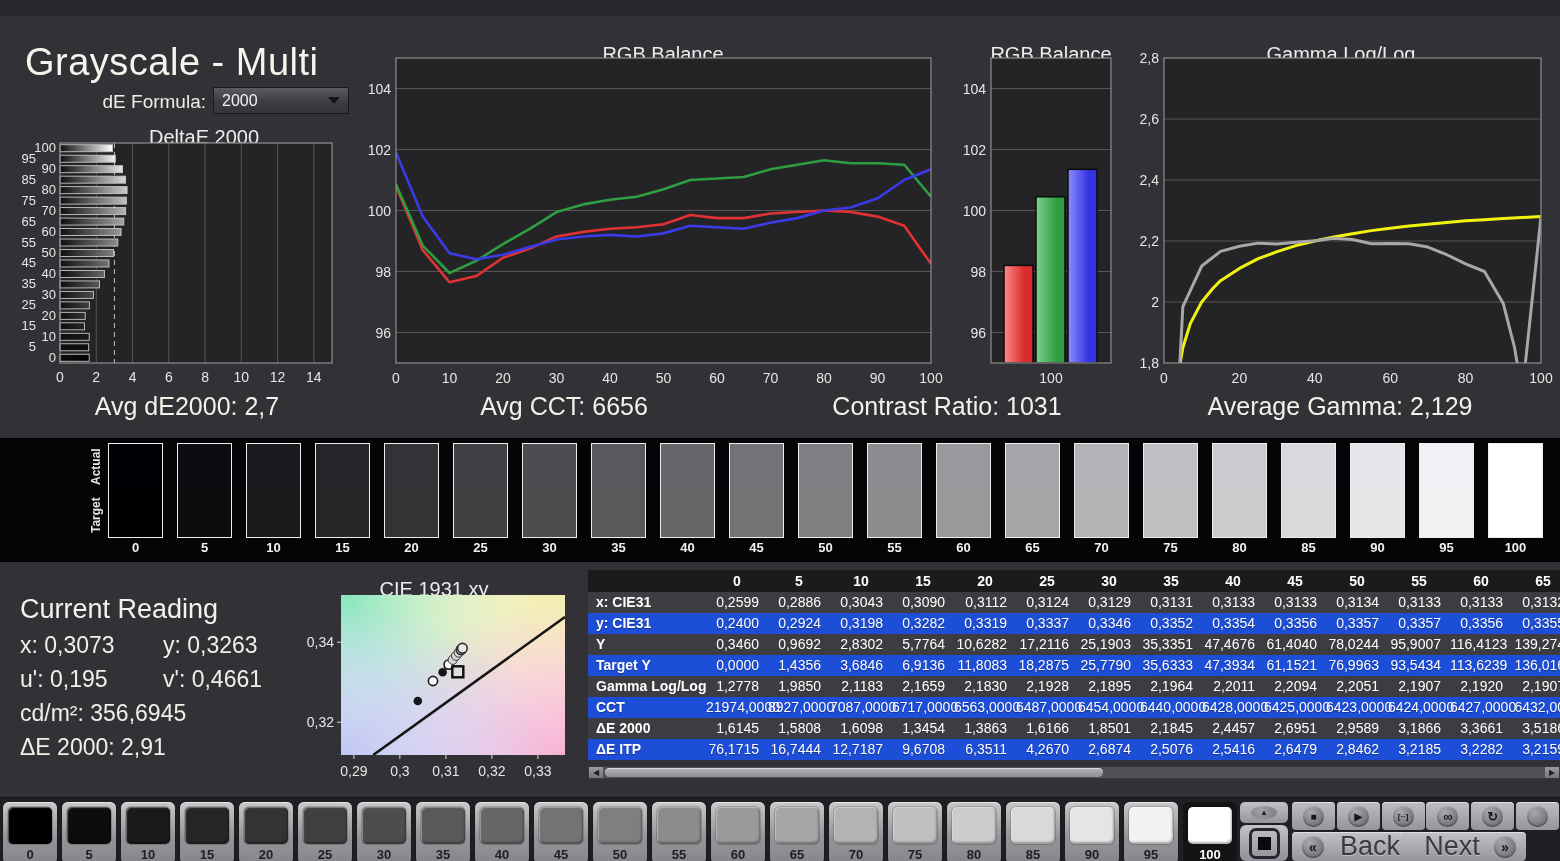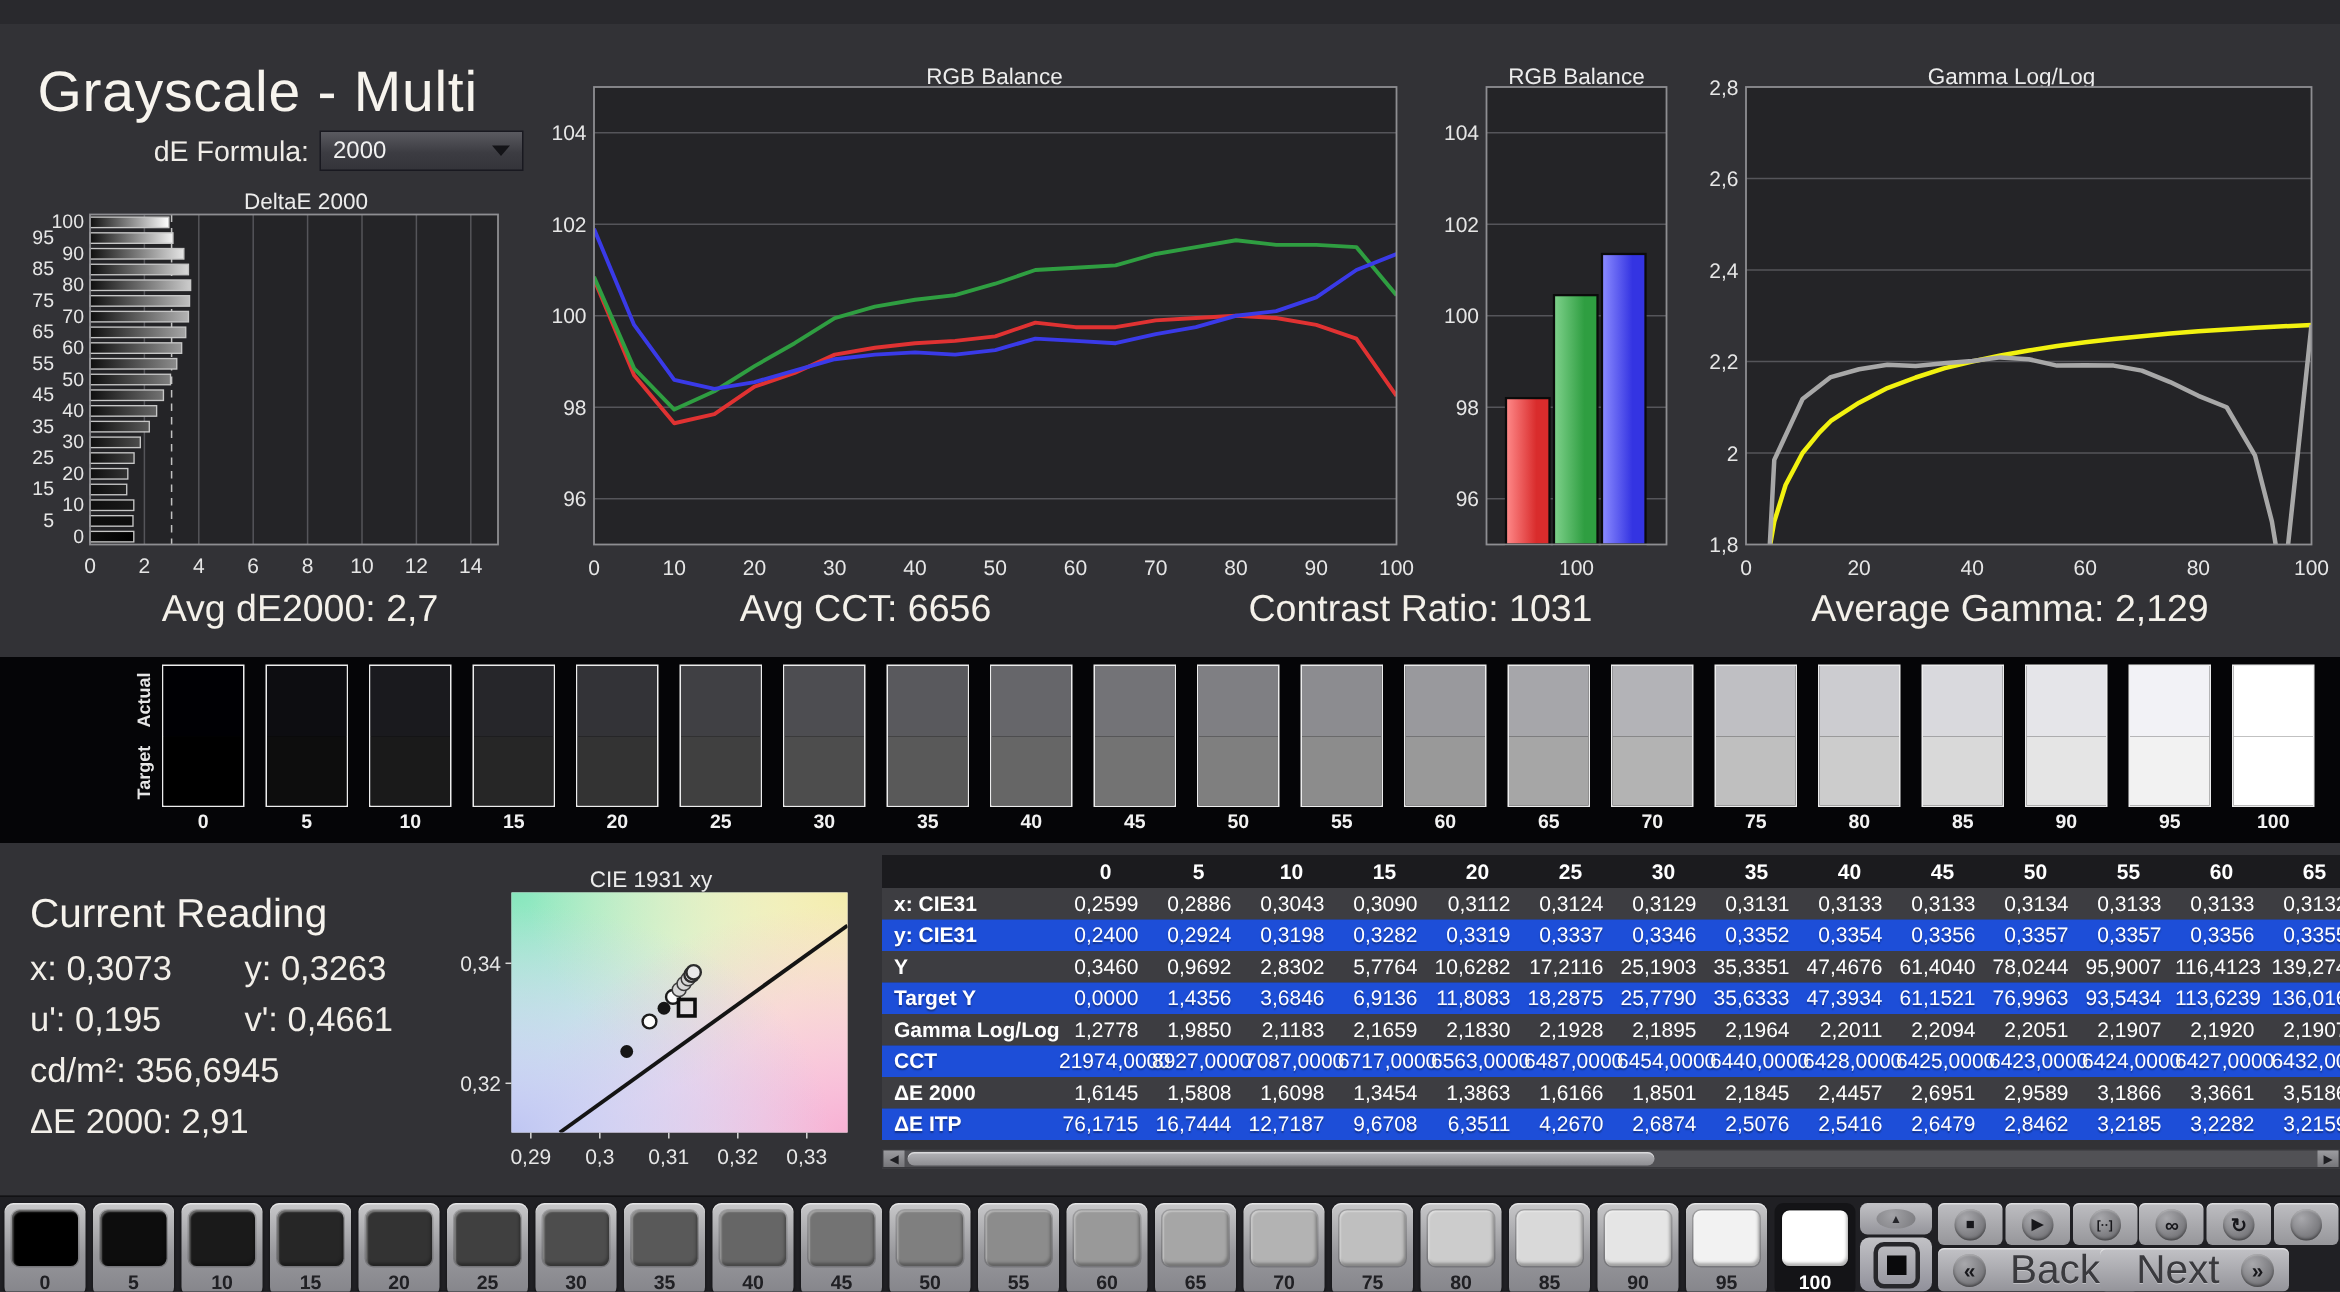--- a/index.html
+++ b/index.html
@@ -7,21 +7,21 @@
        font-family:"Liberation Sans",sans-serif;color:#eee;position:relative}
   .abs{position:absolute}
   #topstrip{left:0;top:0;width:1560px;height:16px;background:#29292d}
   #page-title{left:8px;top:24px;font-size:38px;color:#f7f4ee;letter-spacing:.5px}
   #formula-label{left:0;top:91px;width:206px;text-align:right;font-size:19px;color:#f0ede8}
   #formula-select{left:213px;top:87px;width:136px;height:27px;box-sizing:border-box;
       background:linear-gradient(#5a5a60,#3c3c42 55%,#34343a);border:1px solid #191920;
       display:flex;align-items:center;padding:0 8px;font-size:16px;color:#f2f2f2;cursor:default}
   #formula-select .arrow{margin-left:auto;width:0;height:0;border-left:6px solid transparent;
       border-right:6px solid transparent;border-top:7px solid #141418}
-  .ctitle{position:absolute;transform:translateX(-50%);font-size:15px;color:#ececec;white-space:nowrap}
+  .ctitle{position:absolute;transform:translateX(-50%);font-size:20px;color:#ececec;white-space:nowrap}
   .caption{position:absolute;transform:translateX(-50%);font-size:25px;color:#f4f1ea;white-space:nowrap}
   svg{position:absolute;overflow:visible}
   svg text{font-family:"Liberation Sans",sans-serif}
   
   #strip{left:0;top:438px;width:1560px;height:124px;background:#050507}
   .vlabel{position:absolute;left:88px;width:16px;height:46px;font-size:12px;font-weight:700;color:#e6e6e6;
       writing-mode:vertical-rl;transform:rotate(180deg);display:flex;align-items:center;justify-content:center}
   .swatch{position:absolute;top:443px;width:55px;height:95px;border:1px solid #ededed;box-sizing:border-box}
   .swatch .half{height:50%}
   .swlabel{position:absolute;top:540px;width:55px;text-align:center;font-size:13px;font-weight:700;color:#f2f2f2}
@@ -382,22 +382,22 @@
     <line x1="186.8665297741274" y1="180" x2="186.8665297741274" y2="184" stroke="#d8d8d8"></line>
     <text x="186.8665297741274" y="201" fill="#e6e6e6" text-anchor="middle" font-size="14">0,32</text>
     <line x1="232.86242299794677" y1="180" x2="232.86242299794677" y2="184" stroke="#d8d8d8"></line>
     <text x="232.86242299794677" y="201" fill="#e6e6e6" text-anchor="middle" font-size="14">0,33</text>
     <line x1="32" y1="67.19999999999993" x2="36" y2="67.19999999999993" stroke="#d8d8d8"></line>
     <text x="29" y="72.19999999999993" fill="#e6e6e6" text-anchor="end" font-size="14">0,34</text>
     <line x1="32" y1="147.20000000000005" x2="36" y2="147.20000000000005" stroke="#d8d8d8"></line>
     <text x="29" y="152.20000000000005" fill="#e6e6e6" text-anchor="end" font-size="14">0,32</text>
   </svg>
 
-<div class="caption" style="left:200px;top:392px">Avg dE2000: 2,7</div>
-<div class="caption" style="left:577px;top:392px">Avg CCT: 6656</div>
+<div class="caption" style="left:187px;top:392px">Avg dE2000: 2,7</div>
+<div class="caption" style="left:564px;top:392px">Avg CCT: 6656</div>
 <div class="caption" style="left:947px;top:392px">Contrast Ratio: 1031</div>
 <div class="caption" style="left:1340px;top:392px">Average Gamma: 2,129</div>
 
 <div id="strip" class="abs"></div>
 <div class="vlabel" style="top:444px">Actual</div>
 <div class="vlabel" style="top:492px">Target</div>
 <div id="swatches">
     <div class="swatch" style="left: 108px;">
       <div class="half" style="background: rgb(0, 0, 4);"></div>
       <div class="half" style="background: rgb(0, 0, 0);"></div>

